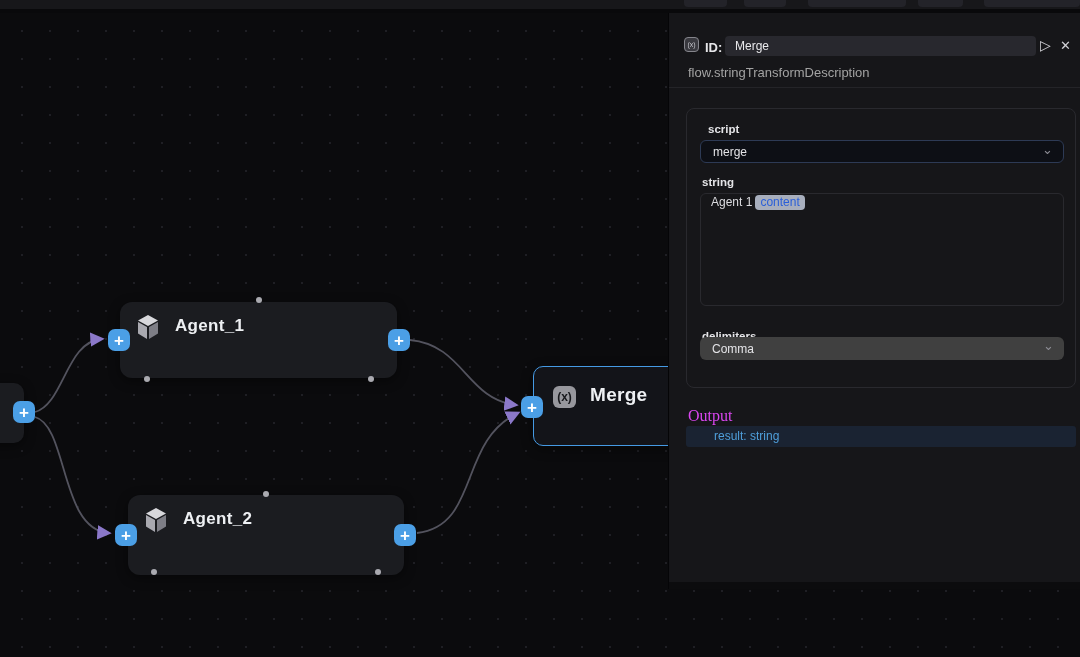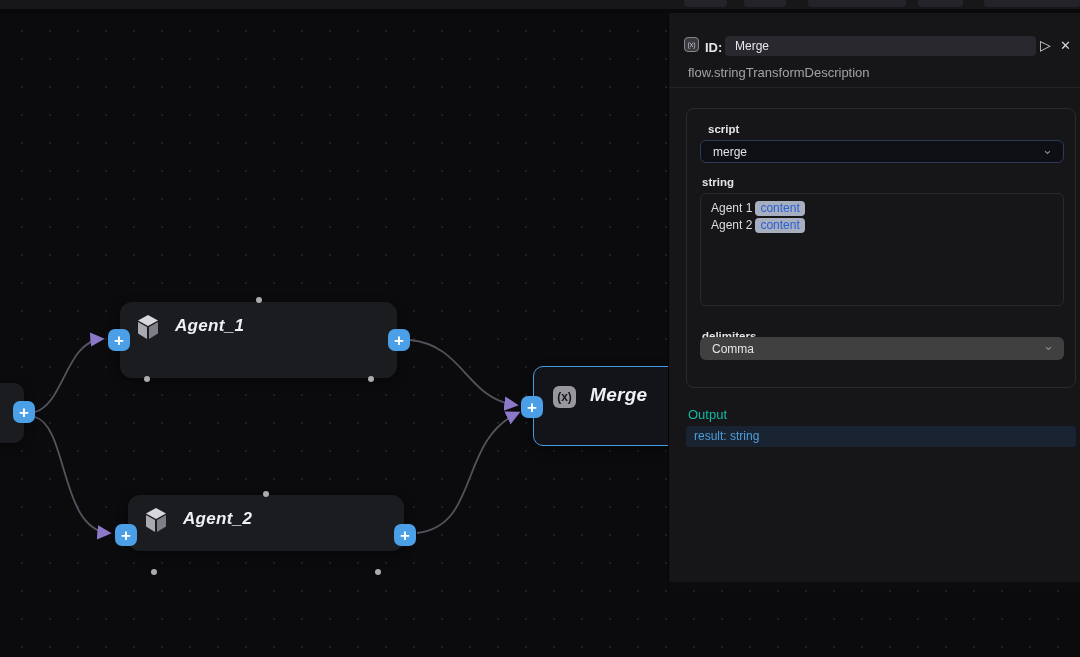--- a/index.html
+++ b/index.html
@@ -13,21 +13,21 @@
   .topgap { position:absolute; top:9px; left:0; width:1080px; height:4px; background:#09090b; }
 
   
   .canvas { position:absolute; top:13px; left:0; width:1080px; height:644px; background:#0b0b0d;
             background-image:radial-gradient(circle, #1f1f24 1.2px, transparent 1.4px);
             background-size:28px 28px; background-position:8px 4px; }
   .edges { position:absolute; top:0; left:0; width:1080px; height:644px; pointer-events:none; }
 
   .node { position:absolute; background:#1b1c20; border-radius:12px;
           box-shadow:0 3px 12px rgba(0,0,0,.45); }
-  .node-title { position:absolute; color:#eef0f3; font-weight:bold; font-size:17px; letter-spacing:.3px;font-style:italic; }
+  .node-title { position:absolute; color:#eef0f3; font-weight:bold; font-size:17px; letter-spacing:.3px; }
   .cube { position:absolute; width:24px; height:26px; }
 
   .node-merge { background:#131419; border:1.6px solid #459ae4; border-radius:10px; }
   .fx-node-icon { position:absolute; width:23px; height:22px; background:#97979d; border-radius:6px;
                   color:#17181c; font-size:12px; font-weight:bold; display:flex; align-items:center;
                   justify-content:center; }
 
   .plusbtn { position:absolute; width:22px; height:22px; background:#4b9fe6; border-radius:7px;
              color:#ffffff; font-size:17px; font-weight:bold; display:flex; align-items:center;
              justify-content:center; line-height:1; cursor:pointer; }
@@ -51,28 +51,28 @@
   .card { position:absolute; left:17px; top:95px; width:390px; height:280px;
           border:1px solid #29292e; border-radius:8px; }
   .field-label { position:absolute; color:#e4e4e7; font-size:11.5px; font-weight:bold; }
   .select { position:absolute; left:13px; width:364px; height:23px; border-radius:6px;
             color:#e4e4e7; font-size:12px; display:flex; align-items:center; padding:0 12px; cursor:pointer; }
   .select-method { top:31px; background:#0d0f15; border:1px solid #2d3a55; }
   .select-delim { top:228px; background:#404040; }
   .chev { position:absolute; right:10px; top:1px; color:#8d8d95; font-size:13px; }
 
   .script-box { position:absolute; left:13px; top:84px; width:364px; height:113px;
-                border:1px solid #29292e; border-radius:6px; padding:6px 10px;
+                border:1px solid #29292e; border-radius:6px; padding:0 10px;
                 color:#dcdce0; font-size:12px; line-height:17px; cursor:text; }
   .chip { display:inline-block; background:#a7aebd; border-radius:4px; padding:0 5px; margin-left:3px;
           color:#2a5fd9; font-size:12px; line-height:15px; cursor:pointer; }
 
-  .output-label { position:absolute; left:19px; top:394px; color:#14b8a6; font-size:13px; }
+  .output-label { position:absolute; left:19px; top:394px; color:#d946ef; font-size:16px;font-family:Liberation Serif, serif; }
   .output-row { position:absolute; left:17px; top:413px; width:390px; height:21px; background:#1a2332;
-                border-radius:3px; color:#4f9fdb; font-size:12px; line-height:21px; padding:0 8px; }
+                border-radius:3px; color:#4f9fdb; font-size:12px; line-height:21px; padding:0 28px; }
   .panel-footer { position:absolute; left:0; bottom:0; width:412px; height:7px; background:#0c0c0e; }
 </style>
 </head>
 <body>
 
 <div class="stage">
 
   <div class="topbar">
     <div class="tbtn" style="left:684px; width:43px;"></div>
     <div class="tbtn" style="left:744px; width:42px;"></div>
@@ -108,21 +108,21 @@
         <polygon points="22,8 13,13 13,25 22,19.5" fill="#7e7e86"></polygon>
       </svg>
       <div class="node-title" style="left:55px; top:14px;">Agent_1</div>
       <div class="plusbtn" style="left:-12px; top:27px;">+</div>
       <div class="plusbtn" style="left:268px; top:27px;">+</div>
     </div>
     <div class="handle" style="left:256px; top:284px;"></div>
     <div class="handle" style="left:144px; top:363px;"></div>
     <div class="handle" style="left:368px; top:363px;"></div>
 
-    <div class="node" style="left:128px; top:482px; width:276px; height:56px;">
+    <div class="node" style="left:128px; top:482px; width:276px; height:80px;">
       <svg class="cube" style="left:16px; top:12px;" viewBox="0 0 24 26">
         <polygon points="12,1 22,6.5 12,12 2,6.5" fill="#d8d8dc"></polygon>
         <polygon points="2,8 11,13 11,25 2,19.5" fill="#a9a9b0"></polygon>
         <polygon points="22,8 13,13 13,25 22,19.5" fill="#7e7e86"></polygon>
       </svg>
       <div class="node-title" style="left:55px; top:14px;">Agent_2</div>
       <div class="plusbtn" style="left:-13px; top:29px;">+</div>
       <div class="plusbtn" style="left:266px; top:29px;">+</div>
     </div>
     <div class="handle" style="left:263px; top:478px;"></div>
@@ -150,23 +150,20 @@
       <div class="select select-method">
         <span>merge</span>
         <span class="chev">⌄</span>
       </div>
 
       <div class="field-label" style="left:15px; top:67px;">string</div>
       <div class="script-box">
         <div>
           <span>Agent 1</span><span class="chip">content</span>
         </div>
-        <div>
-          <span>Agent 2</span><span class="chip">content</span>
-        </div>
       </div>
 
       <div class="field-label" style="left:15px; top:211px;margin-top:10px;">delimiters</div>
       <div class="select select-delim">
         <span>Comma</span>
         <span class="chev">⌄</span>
       </div>
     </div>
 
     <div class="output-label">Output</div>

